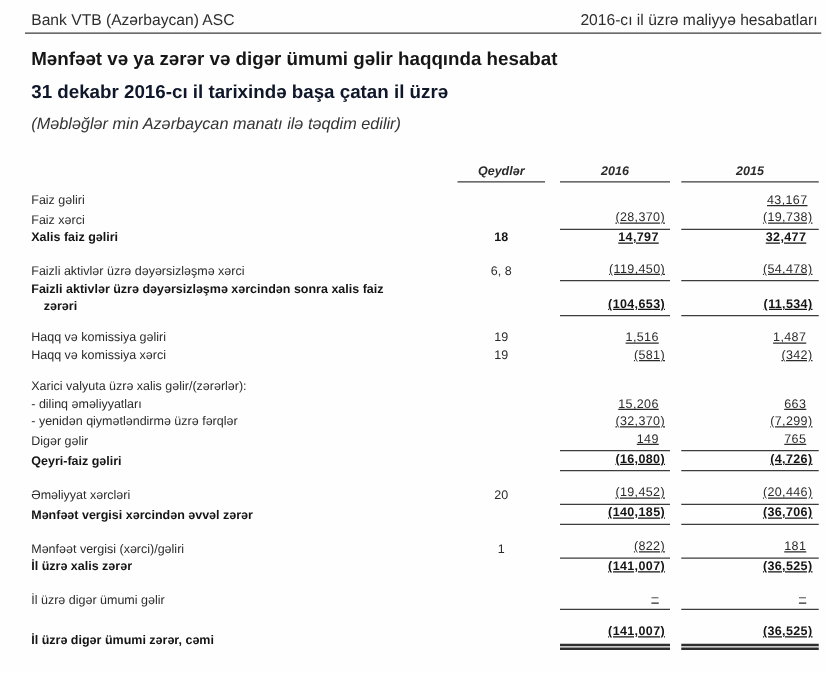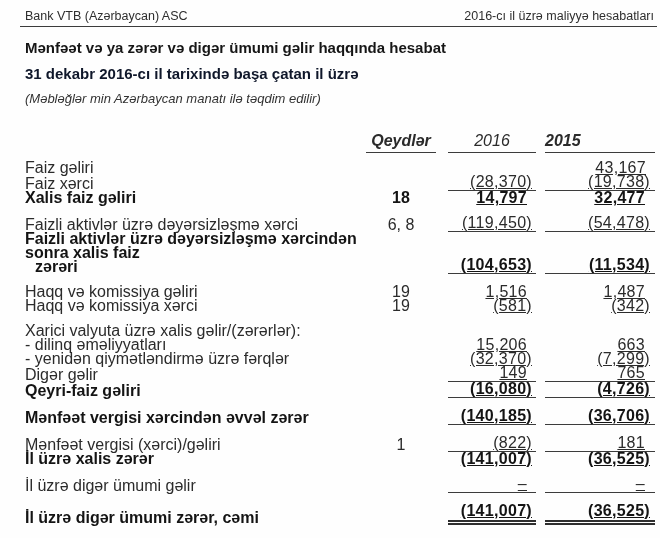--- a/index.html
+++ b/index.html
@@ -38,36 +38,36 @@
   .units-note {
     margin: 10px 0 0 25px;
     font-size: 13px; font-style: italic; color: #333;
     line-height: 14px;
   }
 
   
   .fin-table {
     margin: 26px 5px 0 25px;
     width: 630px;
-    font-size: 16px;
+    font-size: 10px;
   }
   .t-head { display: flex; align-items: flex-end; margin-bottom: 8px; }
   .h-label { flex: 1; }
   .h-note {
     width: 70px; text-align: center;
     font-weight: bold; font-style: italic;
     border-bottom: 1.4px solid #3c3c3c; padding-bottom: 2px;
   }
   .h-2016 {
     width: 88px; margin-left: 12px; text-align: center;
-    font-weight: normal; font-style: italic;
+    font-weight: bold; font-style: italic;
     border-bottom: 1.4px solid #3c3c3c; padding-bottom: 2px;
   }
   .h-2015 {
-    width: 110px; margin-left: 9px; 
+    width: 110px; margin-left: 9px; text-align: center;
     font-weight: bold; font-style: italic;
     border-bottom: 1.4px solid #3c3c3c; padding-bottom: 2px;
   }
 
   .section + .section { margin-top: 11px; }
 
   .row { display: flex; align-items: flex-end; min-height: 14px; line-height: 14px; }
   .row.bold { font-weight: bold; color: #141414; }
 
   .c-label { flex: 1; padding-right: 6px; }
@@ -203,20 +203,28 @@
           <div class="row bold rule-below">
             <div class="c-label">
               <div>Qeyri-faiz gəliri</div>
             </div>
             <div class="c-note"></div>
             <div class="c-v c-2016">(16,080)</div>
             <div class="c-v c-2015">(4,726)</div>
           </div>
         </div>
         <div class="section">
+          <div class="row rule-below">
+            <div class="c-label">
+              <div>Əməliyyat xərcləri</div>
+            </div>
+            <div class="c-note">20</div>
+            <div class="c-v c-2016">(19,452)</div>
+            <div class="c-v c-2015">(20,446)</div>
+          </div>
           <div class="row bold rule-below">
             <div class="c-label">
               <div>Mənfəət vergisi xərcindən əvvəl zərər</div>
             </div>
             <div class="c-note"></div>
             <div class="c-v c-2016">(140,185)</div>
             <div class="c-v c-2015">(36,706)</div>
           </div>
         </div>
         <div class="section">

